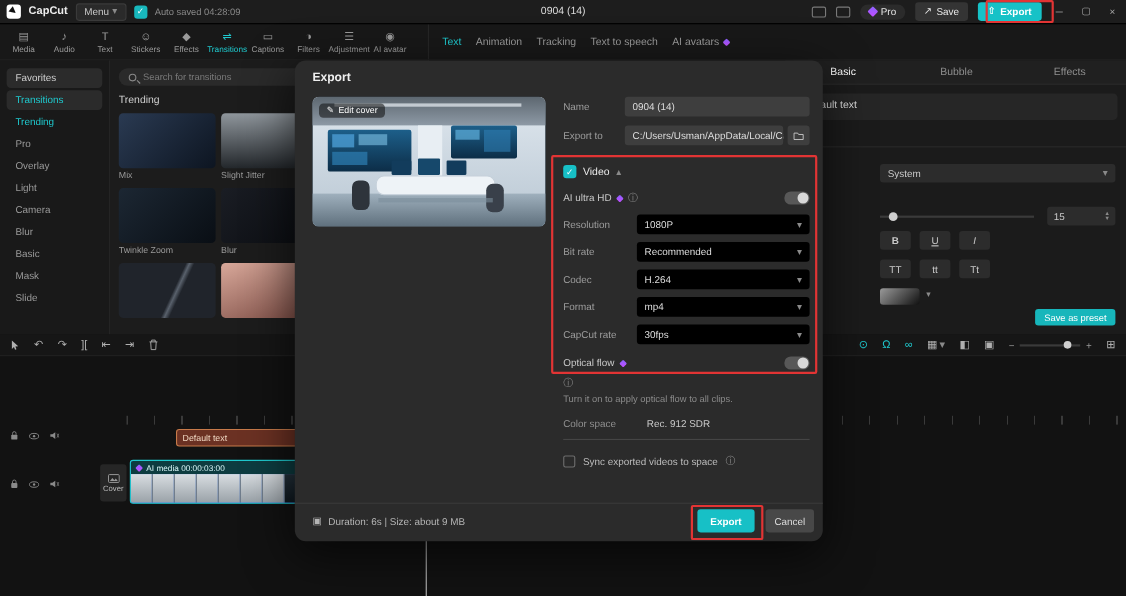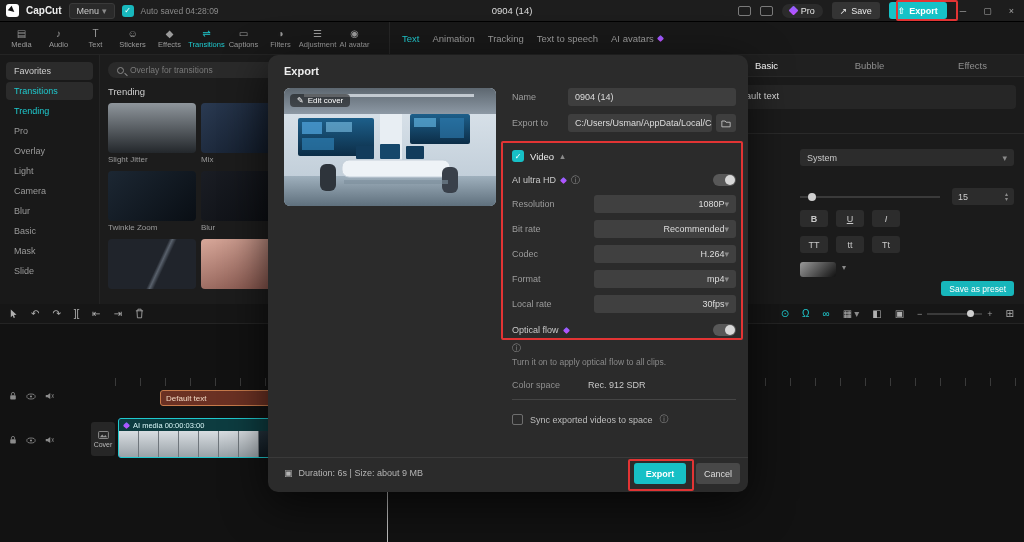--- a/index.html
+++ b/index.html
@@ -115,21 +115,21 @@
   .flabel{color:#9c9c9c;width:56px;flex:none;}
   .frow{position:absolute;left:244px;right:12px;height:18px;display:flex;align-items:center;}
   .finput{background:#3e3e3e;border-radius:3px;height:18px;display:flex;align-items:center;padding:0 7px;color:#ddd;flex:1;white-space:nowrap;overflow:hidden;}
   .folder-btn{width:20px;height:18px;background:#3e3e3e;border-radius:3px;display:flex;align-items:center;justify-content:center;color:#c9c9c9;margin-left:4px;flex:none;}
   .cb{width:12px;height:12px;background:#17c0c6;border-radius:3px;color:#fff;font-size:8px;display:flex;align-items:center;justify-content:center;flex:none;}
   .cb-empty{width:11px;height:11px;border:1px solid #6e6e6e;border-radius:2px;flex:none;}
   .vid-label{color:#ececec;font-size:9.5px;}
   .dim{color:#8a8a8a;}
   .toggle{width:23px;height:12px;border-radius:6px;background:#585858;position:relative;flex:none;}
   .toggle::after{content:"";position:absolute;right:1px;top:1px;width:10px;height:10px;border-radius:50%;background:#d8d8d8;}
-  .dd{width:142px;height:18px;background:#404040;border-radius:3px;display:flex;align-items:center;justify-content:flex-end;padding:0 7px;color:#ddd;}
+  .dd{width:157px;height:18px;background:#000000;border-radius:3px;display:flex;align-items:center;justify-content:space-between;padding:0 7px;color:#ddd;}
   .row-between{justify-content:space-between;}
   .lab-group{display:flex;align-items:center;gap:5px;color:#c9c9c9;}
   .hint{position:absolute;left:244px;top:302px;color:#8a8a8a;font-size:8.5px;}
   .info-solo{position:absolute;left:244px;top:287px;color:#8a8a8a;}
   .cs-row{position:absolute;left:244px;top:325px;display:flex;gap:28px;}
   .cs-label{color:#8f8f8f;}
   .cs-value{color:#c9c9c9;}
   .cs-line{position:absolute;left:244px;right:12px;top:344px;height:1px;background:#454545;}
   .sync-row{position:absolute;left:244px;top:358px;display:flex;gap:7px;align-items:center;color:#bdbdbd;}
   .foot-line{position:absolute;left:0;right:0;top:402px;height:1px;background:#3a3a3a;}
@@ -254,31 +254,31 @@
     <div class="sb-item">Camera</div>
     <div class="sb-item">Blur</div>
     <div class="sb-item">Basic</div>
     <div class="sb-item">Mask</div>
     <div class="sb-item">Slide</div>
   </div>
 
   <div class="library">
     <div class="searchbox">
       <span class="mag"></span>
-      <span class="ph">Overlay for transitions</span>
+      <span class="ph">Search for transitions</span>
     </div>
     <div class="lib-title">Trending</div>
     <div class="grid">
       <div>
+          <div class="thumb t1"></div>
+          <div class="tlabel">Mix</div>
+        </div>
+      <div>
           <div class="thumb t2"></div>
           <div class="tlabel">Slight Jitter</div>
-        </div>
-      <div>
-          <div class="thumb t1"></div>
-          <div class="tlabel">Mix</div>
         </div>
       <div>
           <div class="thumb t3"></div>
           <div class="tlabel">Blink</div>
         </div>
       <div>
           <div class="thumb t4"></div>
           <div class="tlabel">Twinkle Zoom</div>
         </div>
       <div>
@@ -560,21 +560,21 @@
         </span>
     </div>
     <div class="frow row-between" style="top:215px">
       <span class="flabel">Format</span>
       <span class="dd">
           <span>mp4</span>
           <span class="dim">▾</span>
         </span>
     </div>
     <div class="frow row-between" style="top:240px">
-      <span class="flabel">Local rate</span>
+      <span class="flabel">CapCut rate</span>
       <span class="dd">
           <span>30fps</span>
           <span class="dim">▾</span>
         </span>
     </div>
 
     <div class="frow row-between" style="top:266px">
       <span class="lab-group">
         <span>Optical flow</span>
         <span class="diamond small"></span>

